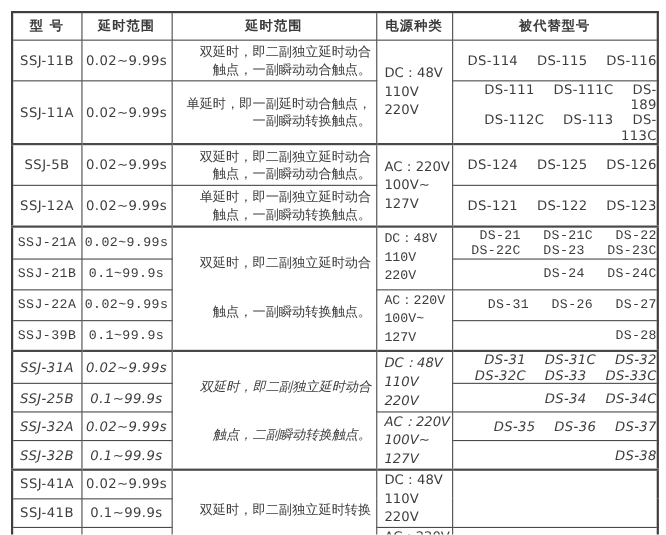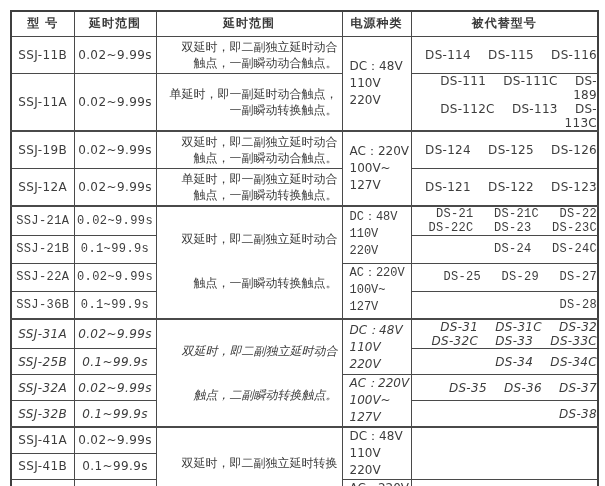--- a/index.html
+++ b/index.html
@@ -99,21 +99,21 @@
       <tr class="g12">
         <td class="model">SSJ-11A</td>
         <td class="delay">0.02~9.99s</td>
         <td class="contact">单延时，即一副延时动合触点，
 一副瞬动转换触点。</td>
         <td class="replaced">DS-111 DS-111C DS-189
 DS-112C DS-113 DS-113C</td>
       </tr>
 
       <tr class="g12 thick">
-        <td class="model">SSJ-19B</td>
+        <td class="model">SSJ-5B</td>
         <td class="delay">0.02~9.99s</td>
         <td class="contact">双延时，即二副独立延时动合
 触点，一副瞬动动合触点。</td>
         <td class="power" rowspan="2">AC：220V
 100V~
 127V</td>
         <td class="replaced">DS-124 DS-125 DS-126</td>
       </tr>
       <tr class="g12">
         <td class="model">SSJ-12A</td>
@@ -138,24 +138,24 @@
         <td class="model">SSJ-21B</td>
         <td class="delay">0.1~99.9s</td>
         <td class="replaced">DS-24 DS-24C</td>
       </tr>
       <tr class="g3">
         <td class="model">SSJ-22A</td>
         <td class="delay">0.02~9.99s</td>
         <td class="power" rowspan="2">AC：220V
 100V~
 127V</td>
-        <td class="replaced">DS-25 DS-29 DS-27</td>
+        <td class="replaced">DS-31 DS-26 DS-27</td>
       </tr>
       <tr class="g3">
-        <td class="model">SSJ-36B</td>
+        <td class="model">SSJ-39B</td>
         <td class="delay">0.1~99.9s</td>
         <td class="replaced">DS-28</td>
       </tr>
 
       <tr class="g4 thick">
         <td class="model">SSJ-31A</td>
         <td class="delay">0.02~9.99s</td>
         <td class="contact spread" rowspan="4">双延时，即二副独立延时动合
 触点，二副瞬动转换触点。</td>
         <td class="power" rowspan="2">DC：48V

